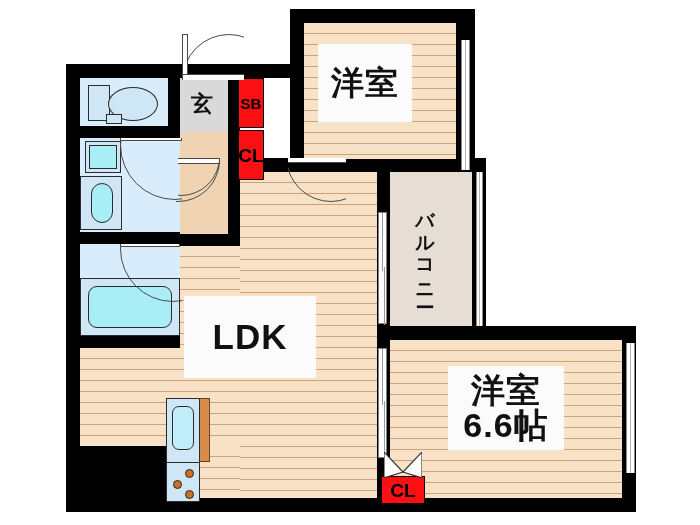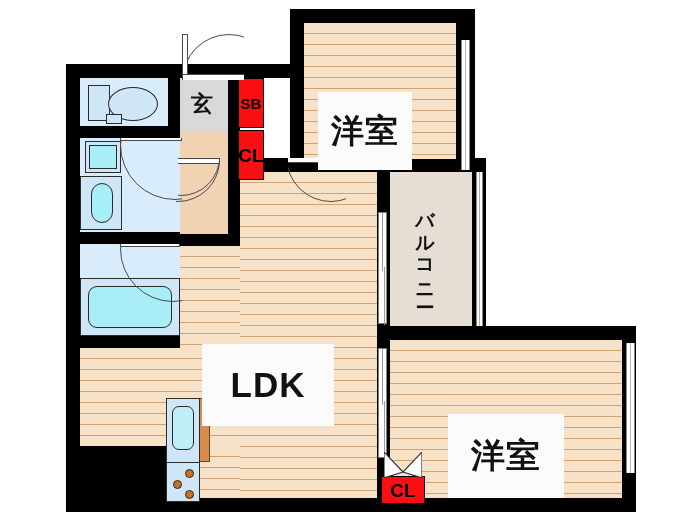--- a/index.html
+++ b/index.html
@@ -32,21 +32,21 @@
     display:flex;align-items:center;justify-content:center;
     color:#000;font-weight:700;line-height:1;text-align:right;
   }
   .redbox.vert{writing-mode:vertical-rl;}
 
   
   .roomlabel{
     position:absolute;display:flex;flex-direction:column;
     align-items:center;justify-content:center;
     background:#fbfbfb;color:#111;font-weight:700;
-    line-height:1.04;text-align:center;letter-spacing:1px;margin-top:48px;
+    line-height:1.04;text-align:center;letter-spacing:1px;
   }
   .roomlabel span{display:block;}
 
   .vlabel{
     position:absolute;writing-mode:vertical-rl;
     font-weight:700;color:#111;letter-spacing:3px;
     display:flex;align-items:center;justify-content:center;
   }
   .glyph{
     position:absolute;display:flex;align-items:center;justify-content:center;
@@ -231,25 +231,26 @@
 
   <svg class="ab" style="left:384px;top:452px;width:38px;height:26px;" viewBox="0 0 38 26">
     <polygon points="0,0 19,20 0,26" fill="#ffffff" stroke="#333" stroke-width="1.2"></polygon>
     <polygon points="38,0 19,20 38,26" fill="#ffffff" stroke="#333" stroke-width="1.2"></polygon>
   </svg>
 
   <div class="roomlabel" style="left:318px;top:44px;width:94px;height:78px;font-size:33px;">
     <span>洋室</span>
   </div>
 
-  <div class="roomlabel" style="left:202px;top:296px;width:132px;height:82px;font-size:35px;">
+  <div class="roomlabel" style="left:184px;top:296px;width:132px;height:82px;font-size:35px;">
     <span>LDK</span>
   </div>
 
   <div class="roomlabel" style="left:448px;top:366px;width:116px;height:84px;font-size:34px;">
     <span>洋室</span>
+    <span>6.6帖</span>
   </div>
 
   <div class="vlabel" style="left:412px;top:190px;width:26px;height:118px;font-size:19px;">バルコニー</div>
 
   <div class="glyph" style="left:186px;top:88px;width:32px;height:32px;font-size:22px;">玄</div>
 
 </div>
 
 </body></html>

